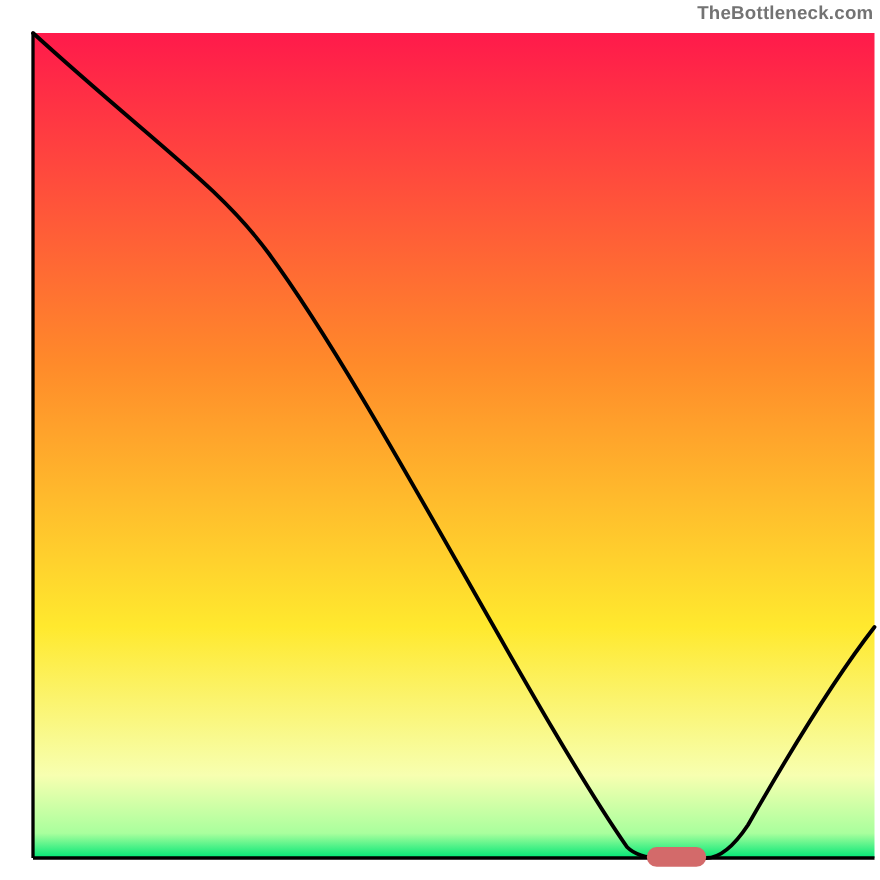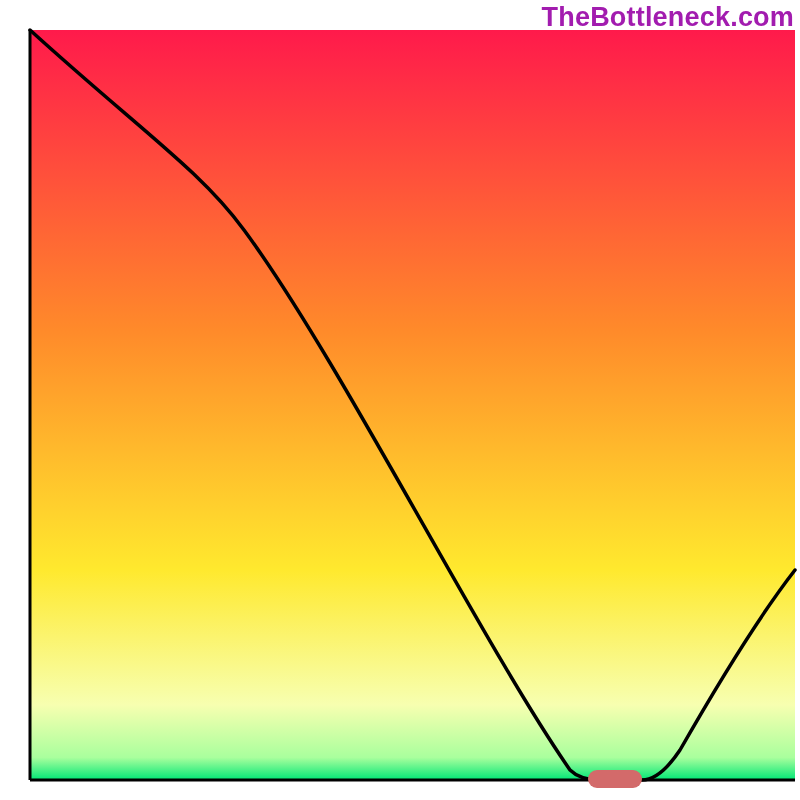--- a/index.html
+++ b/index.html
@@ -13,23 +13,23 @@
   .container {
     position: relative;
     width: 800px;
     height: 800px;
     overflow: hidden;
   }
   .watermark {
     position: absolute;
     top: 2px;
     right: 6px;
-    font-size: 27px;
+    font-size: 17px;
     font-weight: 600;
-    color: #a21caf;
+    color: #737373;
     letter-spacing: 0.2px;
     z-index: 5;
   }
   svg { display: block; }
 </style>
 </head>
 <body>
 
 <div class="container">
 

